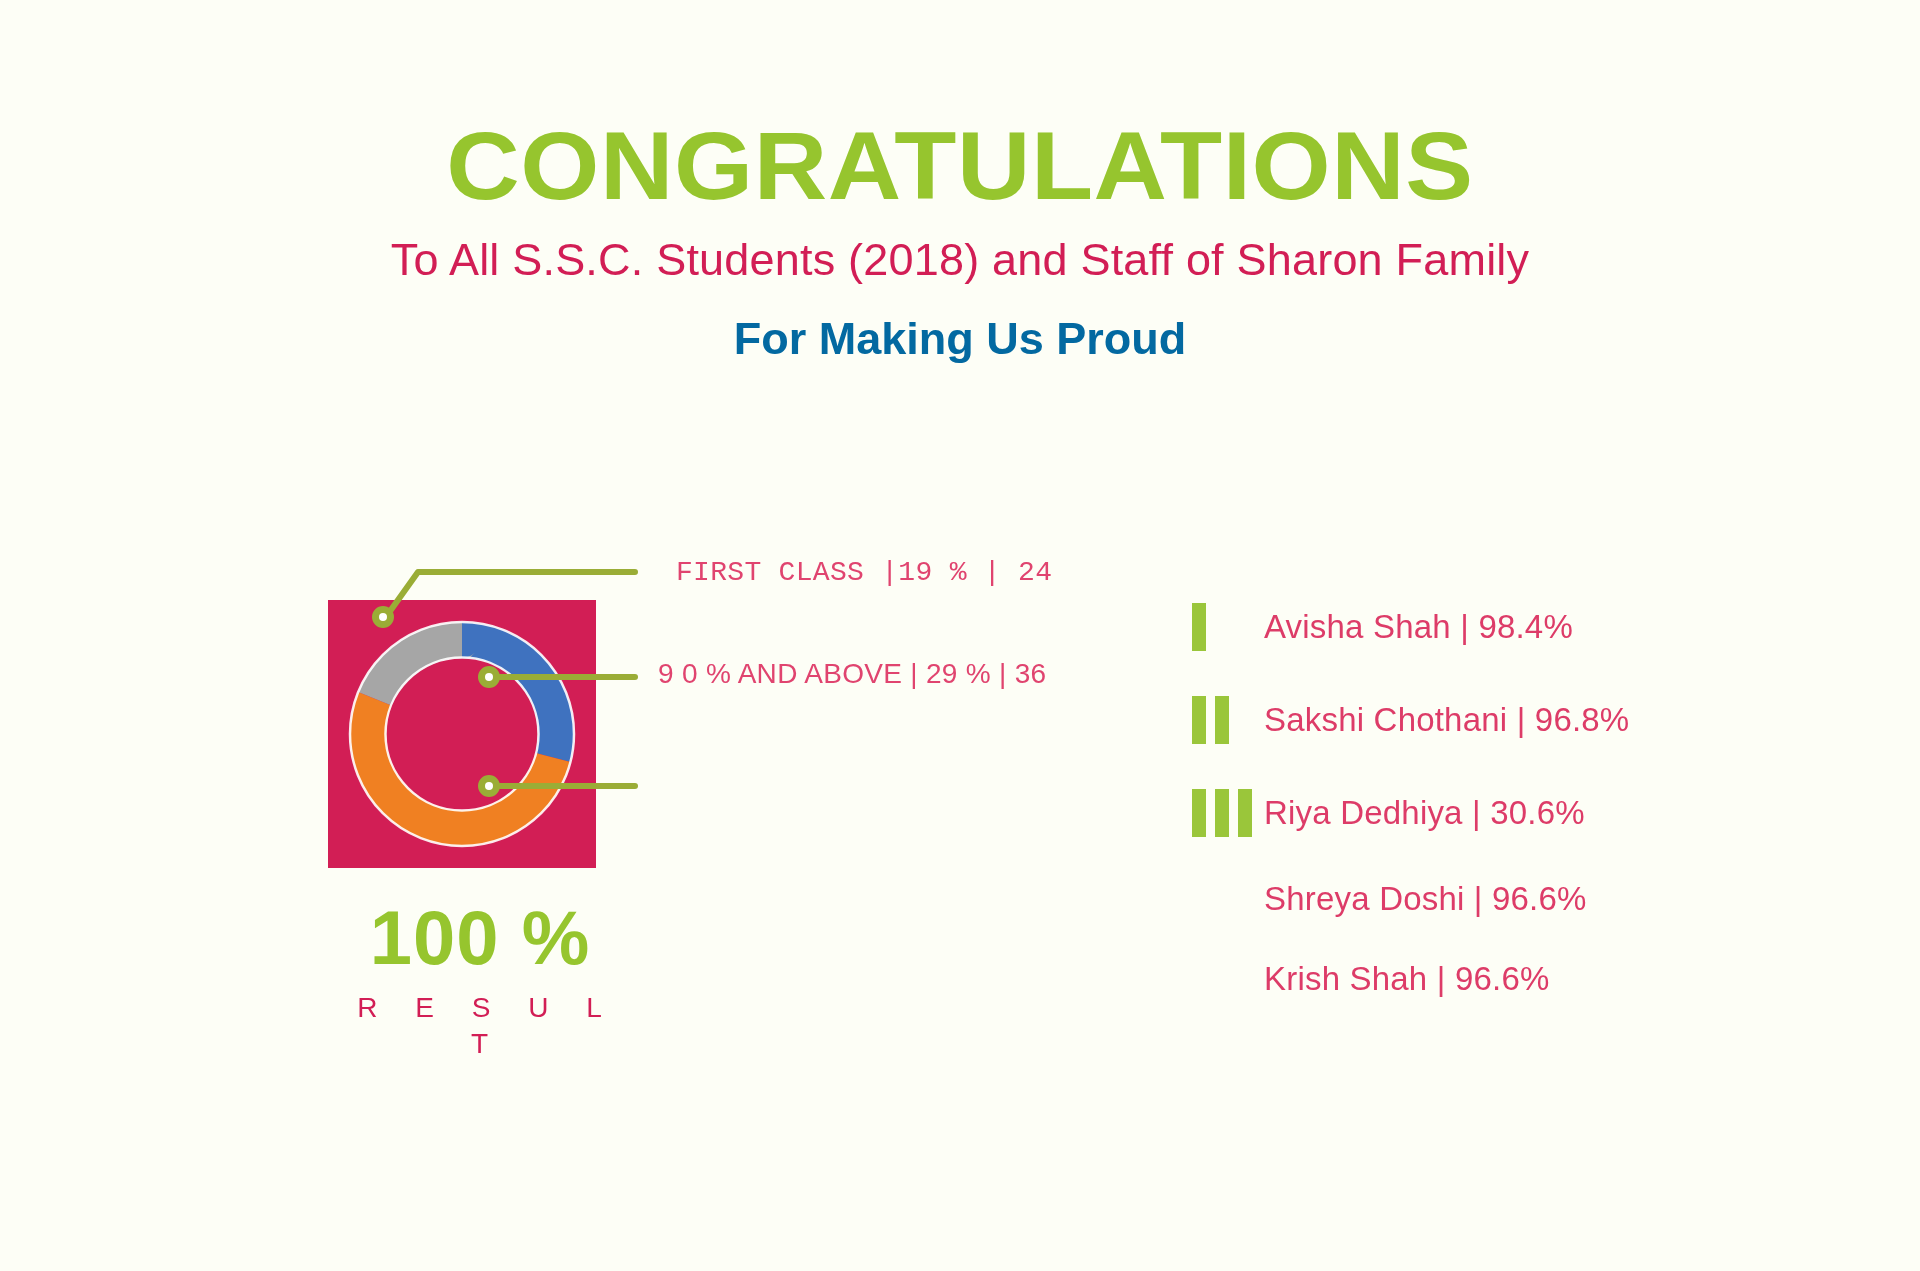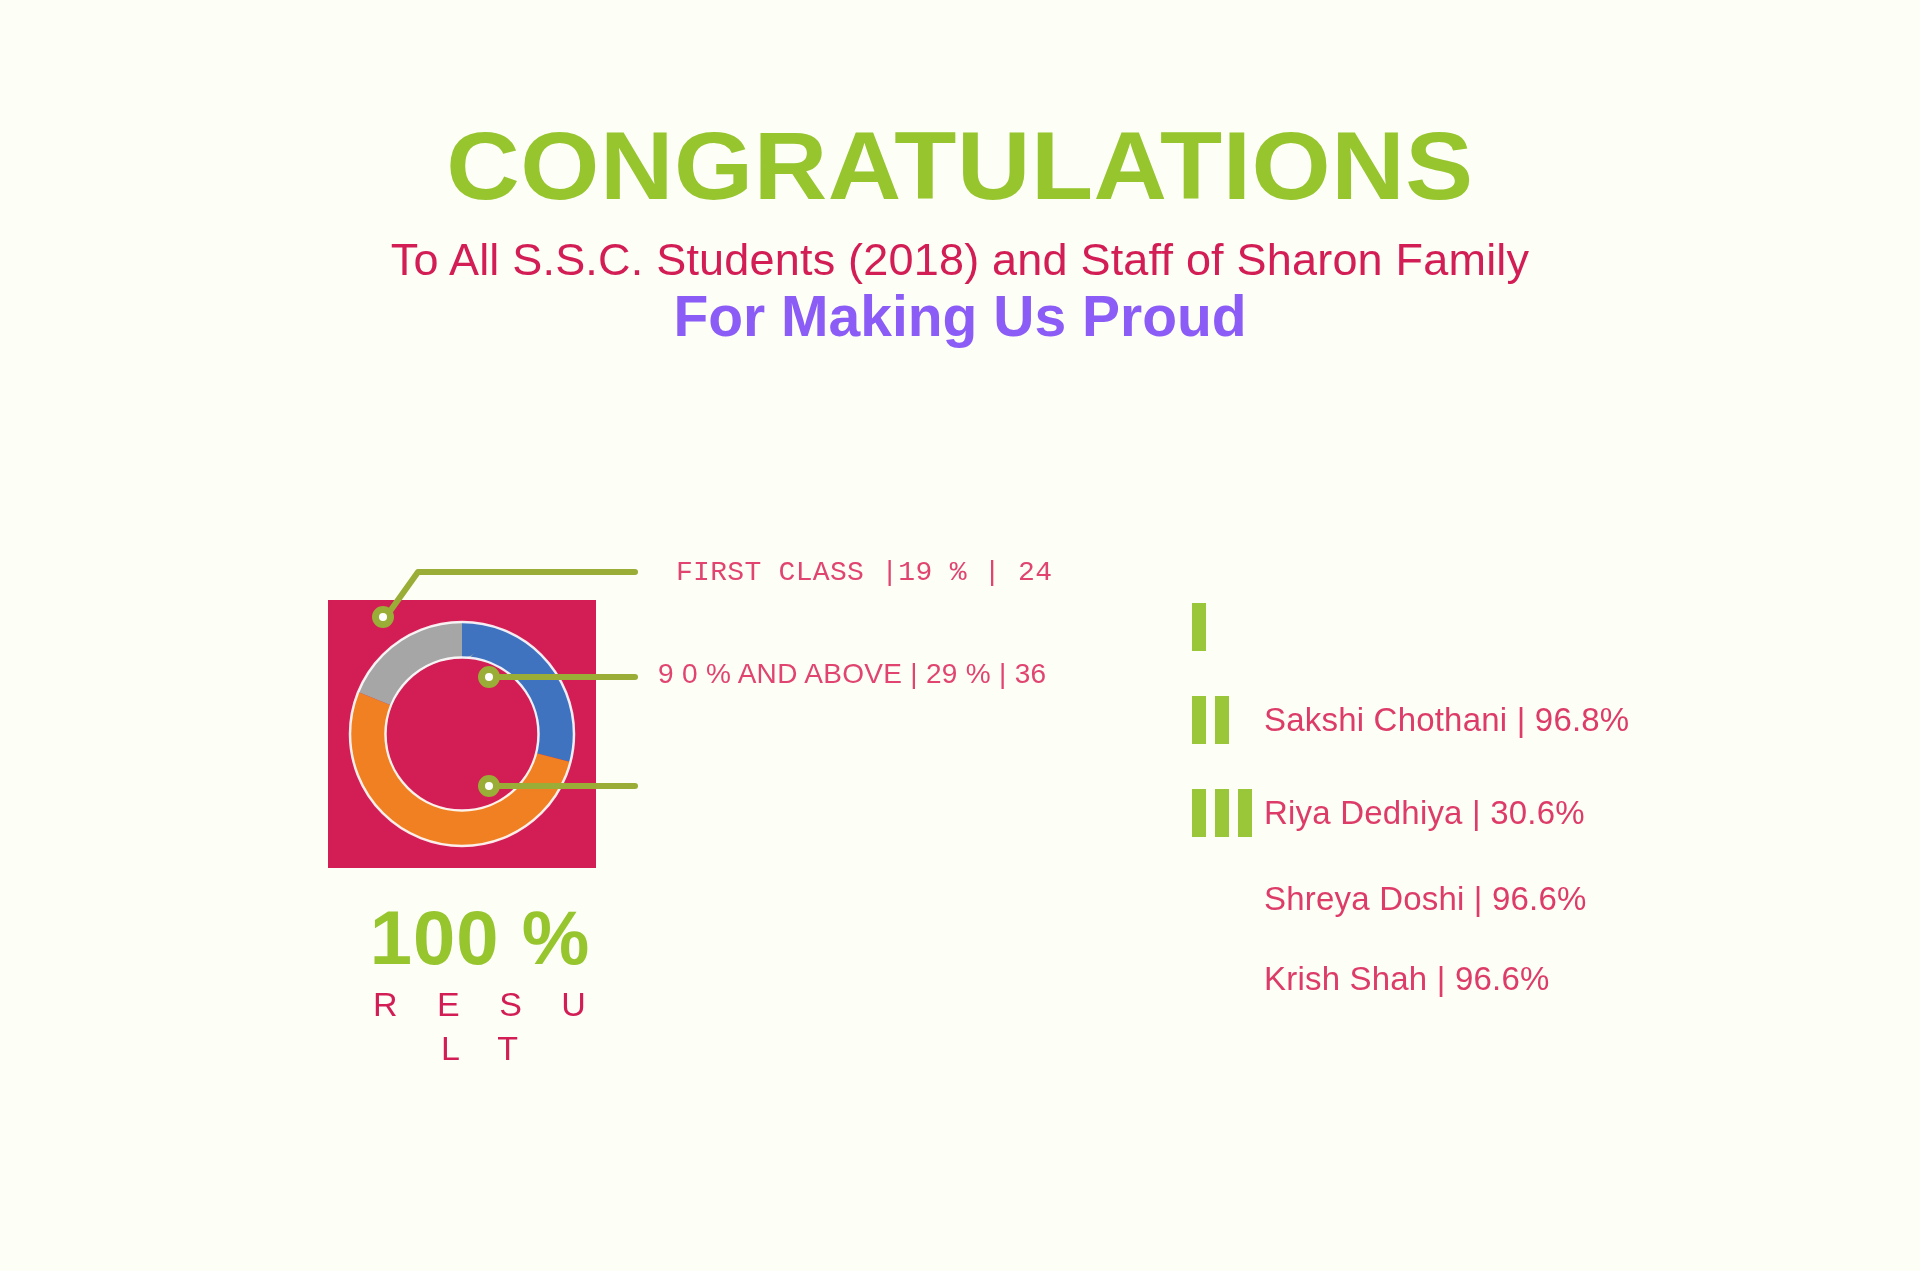--- a/index.html
+++ b/index.html
@@ -34,24 +34,24 @@
   }
   #subtitle {
     font-size: 45px;
     font-weight: 300;
     color: #d21e55;
     margin: 22px 0 0 0;
     line-height: 1.05;
     letter-spacing: 0.2px;
   }
   #tagline {
-    font-size: 57px;
-    font-weight: bold;
-    color: #8b5cf6;
-    margin: 4px 0 0 0;
+    font-size: 45px;
+    font-weight: bold;
+    color: #0369a1;
+    margin: 32px 0 0 0;
     line-height: 1.05;
   }
 
   
   #main {
     position: absolute;
     top: 440px;
     left: 0;
     width: 1920px;
     height: 620px;
@@ -122,26 +122,26 @@
     text-align: center;
   }
   #result-pct {
     font-size: 76px;
     font-weight: bold;
     color: #96c52e;
     letter-spacing: 1px;
     line-height: 1;
   }
   #result-label {
-    font-size: 34px;
+    font-size: 28px;
     font-weight: 300;
     color: #d21e55;
     letter-spacing: 15px;
     line-height: 1.3;
-    margin-top: 6px;
+    margin-top: 14px;
     padding-left: 14px;
   }
 
   
   #topper-block {
     position: absolute;
     left: 620px;
     top: 465px;
     width: 450px;
     text-align: center;
@@ -238,20 +238,21 @@
     <div id="result-pct">100 %</div>
     <div id="result-label">R E S U L T</div>
   </div>
 
 
   <div id="rank-list">
     <div class="rank-row">
       <div class="rank-marks">
         <div class="rank-bar"></div>
       </div>
+      <div class="rank-name">Avisha Shah | 98.4%</div>
     </div>
     <div class="rank-row">
       <div class="rank-marks">
         <div class="rank-bar"></div>
         <div class="rank-bar"></div>
       </div>
       <div class="rank-name">Sakshi Chothani | 96.8%</div>
     </div>
     <div class="rank-row">
       <div class="rank-marks">

